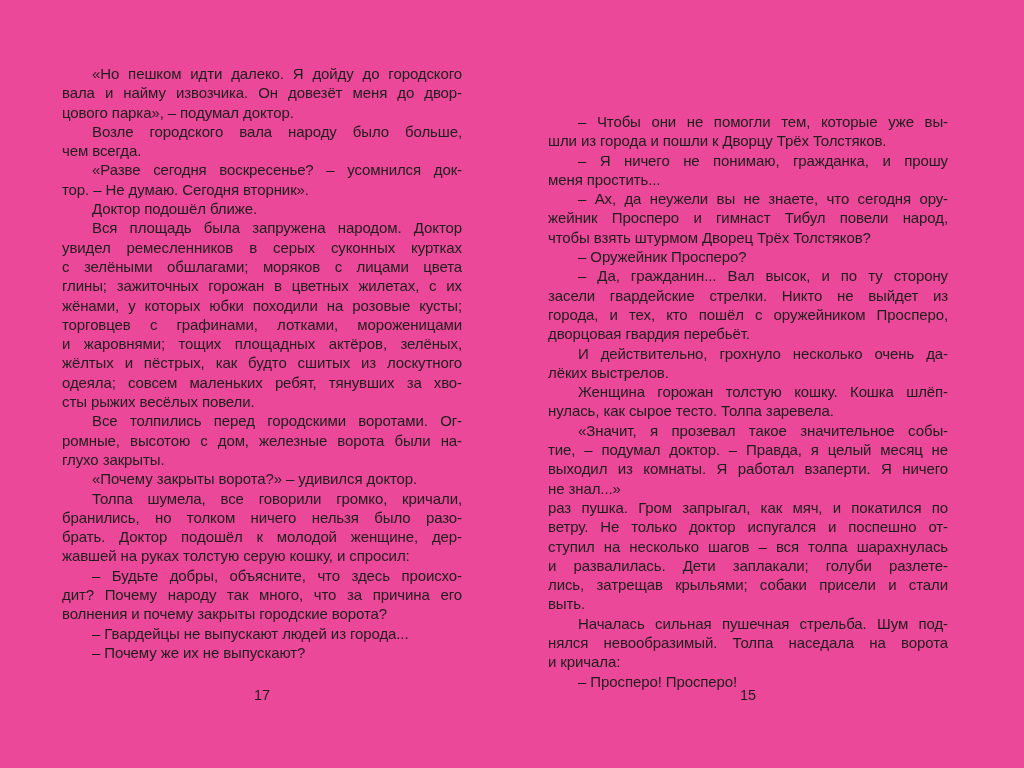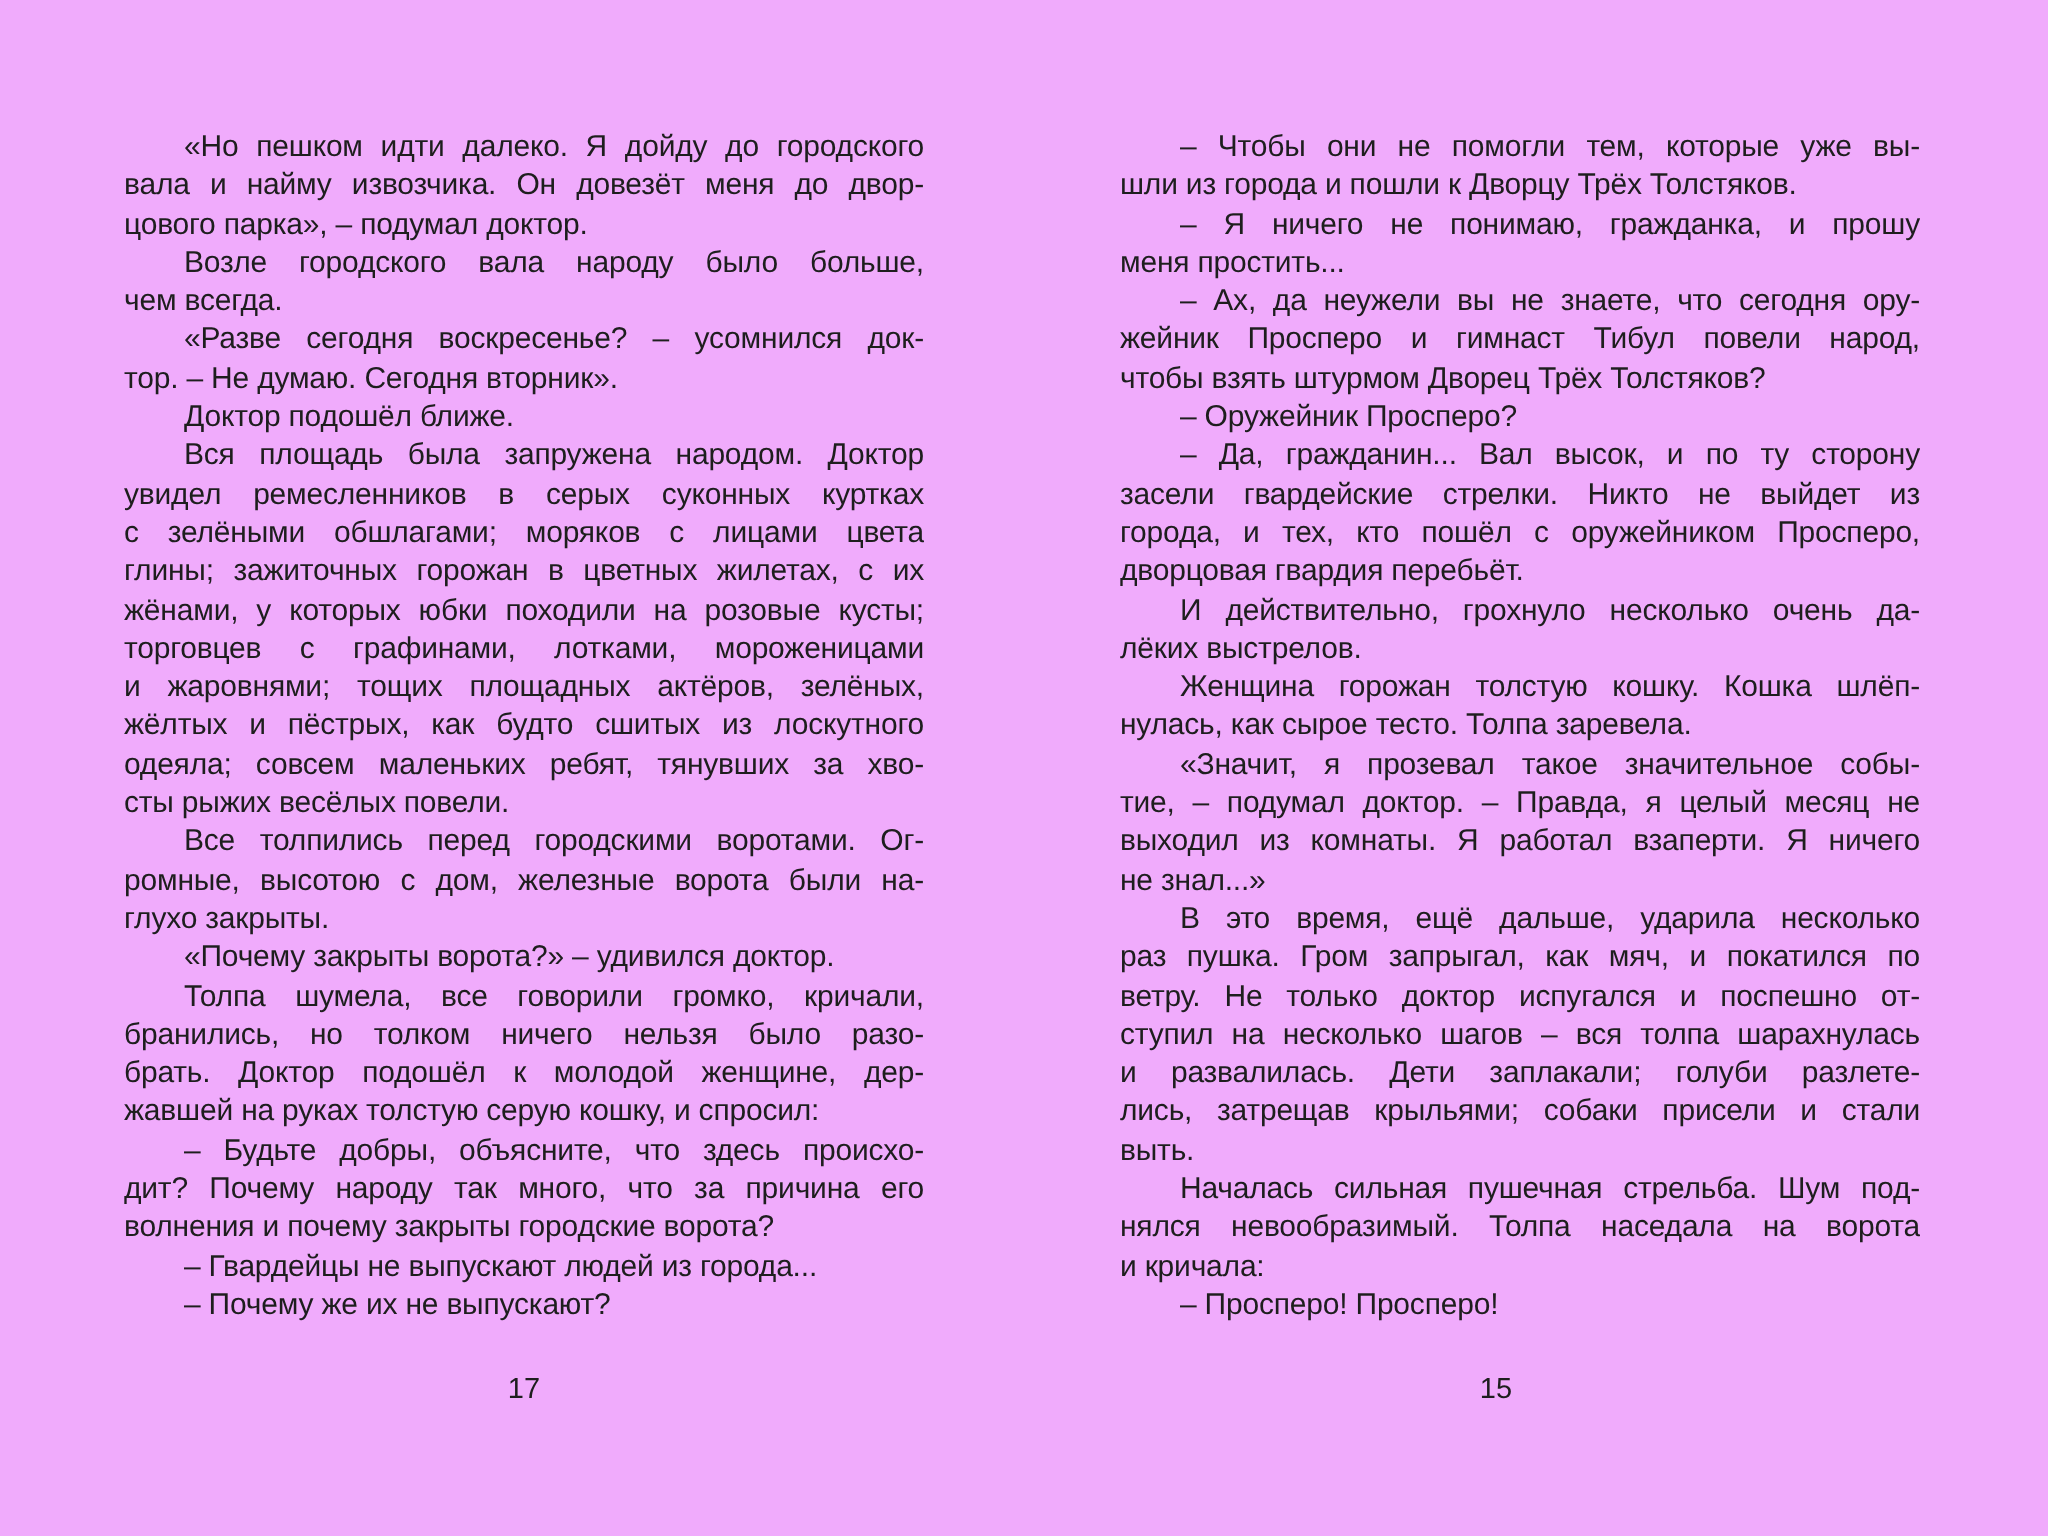--- a/index.html
+++ b/index.html
@@ -5,30 +5,30 @@
   * { margin: 0; padding: 0; box-sizing: border-box; }
   html, body {
     width: 1024px; height: 768px;
     background: #ffffff;
     font-family: "Liberation Sans", "DejaVu Sans", sans-serif;
     overflow: hidden;
   }
   .spread {
     position: relative;
     width: 1024px; height: 768px;
-    background: #f0abfc;
+    background: #ec4899;
   }
   .page-col {
     position: absolute;
     top: 64px;
     width: 400px;
     color: #1e1e1e;
   }
   .page-col.left  { left: 62px;  }
-  .page-col.right { left: 560px; }
+  .page-col.right { left: 548px; margin-top: 48px; }
   .ln {
     height: 19.3px;
     line-height: 19.3px;
     font-size: 15px;
     letter-spacing: -0.1px;
     color: #1e1e1e;
     text-align: justify;
     text-align-last: justify;
     -moz-text-align-last: justify;
     overflow: hidden;
@@ -138,21 +138,20 @@
         <div class="ln ind">Женщина горожан толстую кошку. Кошка шлёп-</div>
         <div class="ln last">нулась, как сырое тесто. Толпа заревела.</div>
       </div>
       <div>
         <div class="ln ind">«Значит, я прозевал такое значительное собы-</div>
         <div class="ln">тие, – подумал доктор. – Правда, я целый месяц не</div>
         <div class="ln">выходил из комнаты. Я работал взаперти. Я ничего</div>
         <div class="ln last">не знал...»</div>
       </div>
       <div>
-        <div class="ln ind">В это время, ещё дальше, ударила несколько</div>
         <div class="ln">раз пушка. Гром запрыгал, как мяч, и покатился по</div>
         <div class="ln">ветру. Не только доктор испугался и поспешно от-</div>
         <div class="ln">ступил на несколько шагов – вся толпа шарахнулась</div>
         <div class="ln">и развалилась. Дети заплакали; голуби разлете-</div>
         <div class="ln">лись, затрещав крыльями; собаки присели и стали</div>
         <div class="ln last">выть.</div>
       </div>
       <div>
         <div class="ln ind">Началась сильная пушечная стрельба. Шум под-</div>
         <div class="ln">нялся невообразимый. Толпа наседала на ворота</div>

